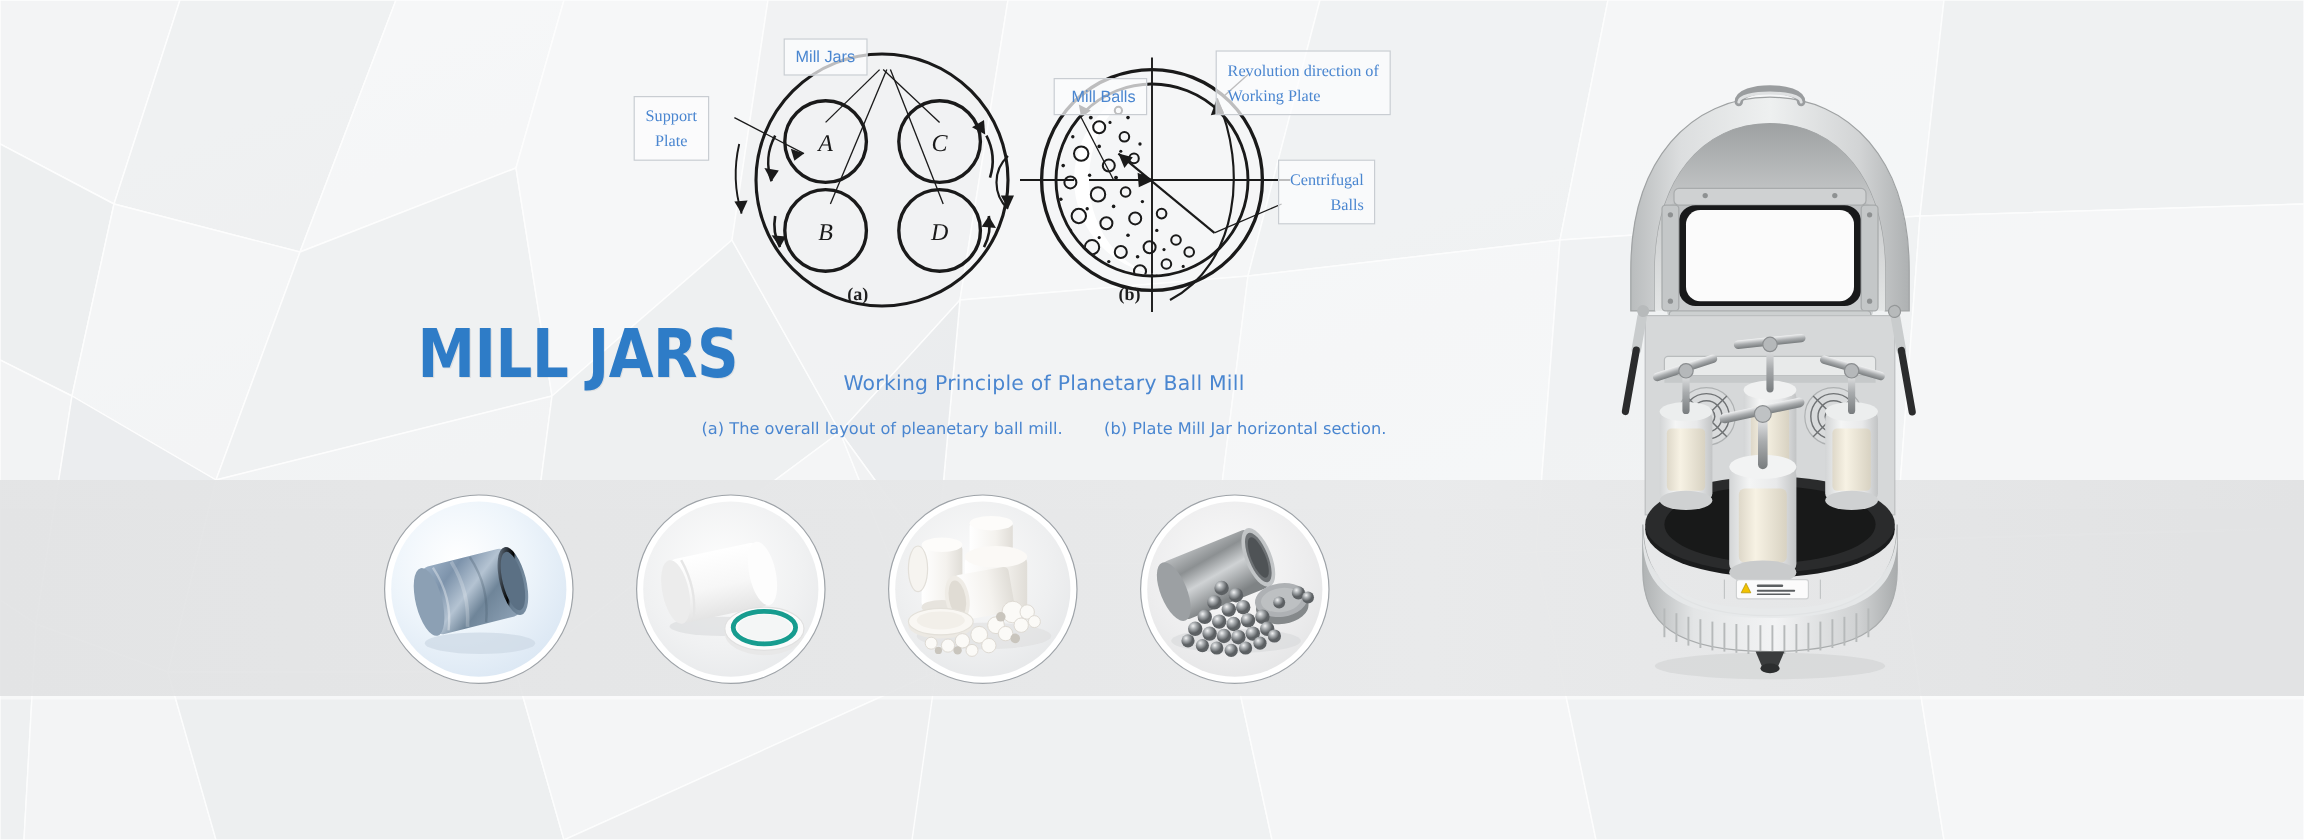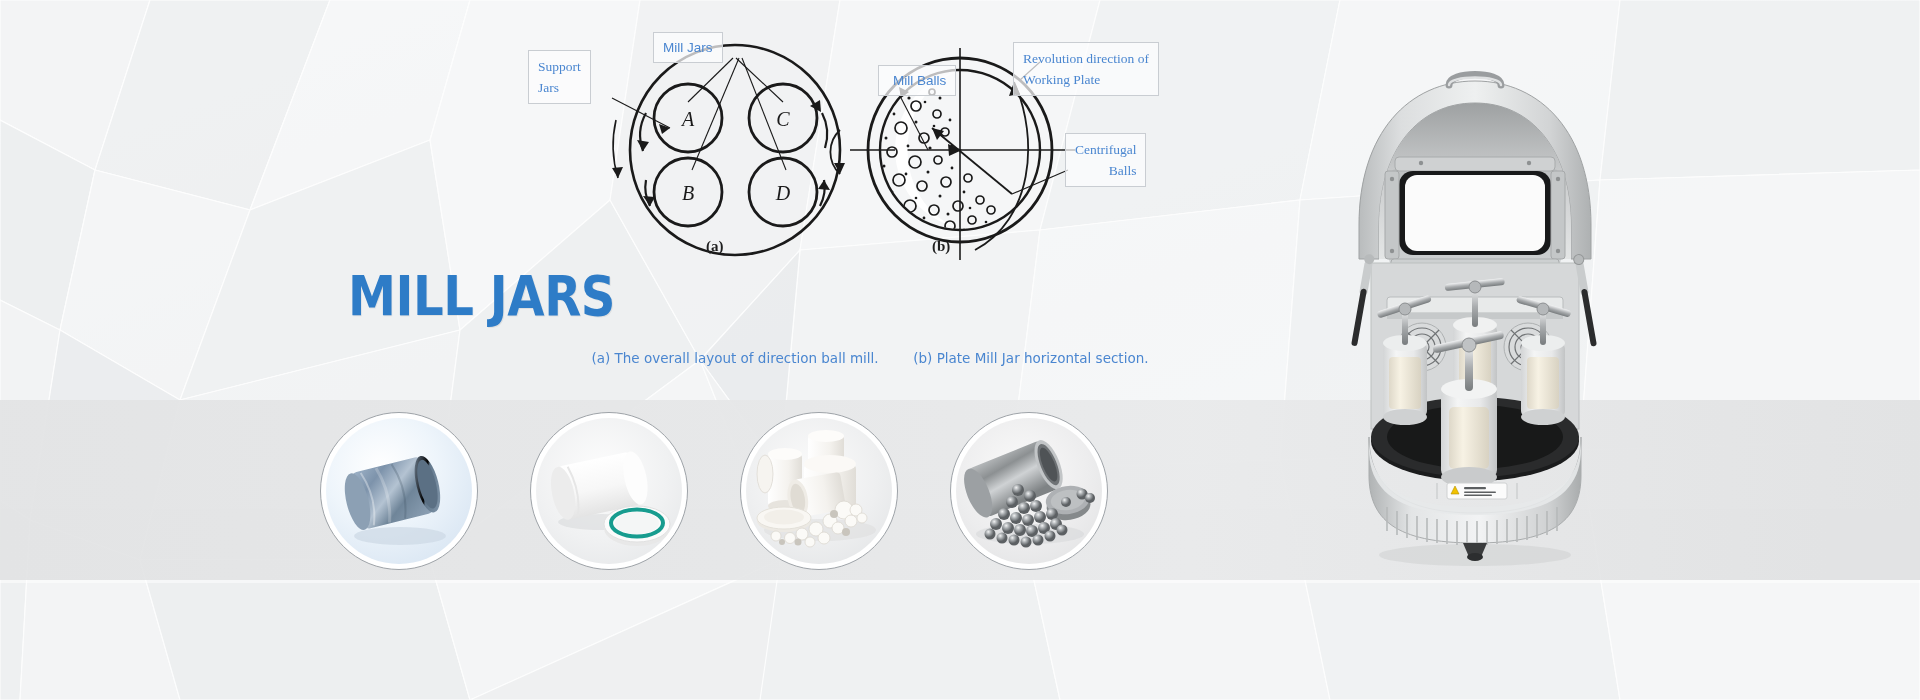--- a/index.html
+++ b/index.html
@@ -58,21 +58,21 @@
     color: #4a86d0;
     font-size: 13.5px;
     line-height: 19px;
     padding: 5px 9px;
     white-space: nowrap;
     font-family: "Liberation Sans", sans-serif;
   }
   .dlabel.two { line-height: 21px; font-family: Liberation Serif, serif; }
 
   .lbl-milljars   { left: 133px; top: 22px; }
-  .lbl-support    { left: 8px;   top: 40px; }
+  .lbl-support    { left: 8px;   top: 70px; text-align: center; }
   .lbl-millballs  { left: 358px; top: 55px; padding-left: 14px; }
   .lbl-revdir     { left: 493px; top: 32px; }
   .lbl-centri     { left: 545px; top: 123px; text-align: right; }
 
   .subfig {
     position: absolute;
     color: #1e1e1e;
     font-size: 15px;
     font-weight: bold;
     font-family: "Liberation Serif", serif;
@@ -323,41 +323,42 @@
 
       <g stroke="#1a1a1a" fill="none" stroke-width="1.1">
         <path d="M492,184 L548,160"></path>
       </g>
     </svg>
 
     <div class="dlabel lbl-milljars">Mill Jars</div>
 
     <div class="dlabel two lbl-support">
       <div>Support</div>
-      <div>Jars</div>
+      <div>Plate</div>
     </div>
 
     <div class="dlabel lbl-millballs">Mill Balls</div>
 
     <div class="dlabel two lbl-revdir">
       <div>Revolution direction of</div>
       <div>Working Plate</div>
     </div>
 
     <div class="dlabel two lbl-centri">
       <div>Centrifugal</div>
       <div>Balls</div>
     </div>
 
     <div class="subfig subfig-a">(a)</div>
     <div class="subfig subfig-b">(b)</div>
 
+    <div class="caption-title">Working Principle of Planetary Ball Mill</div>
 
     <div class="caption-sub">
-      <span>(a) The overall layout of direction ball mill.</span>
+      <span>(a) The overall layout of pleanetary ball mill.</span>
       <span class="gap"></span>
       <span>(b) Plate Mill Jar horizontal section.</span>
     </div>
   </div>
 
   <div class="circles">
 
     <div class="pcircle c1">
       <div class="inner bg-agate">
         <svg width="148" height="148" viewBox="0 0 148 148">

